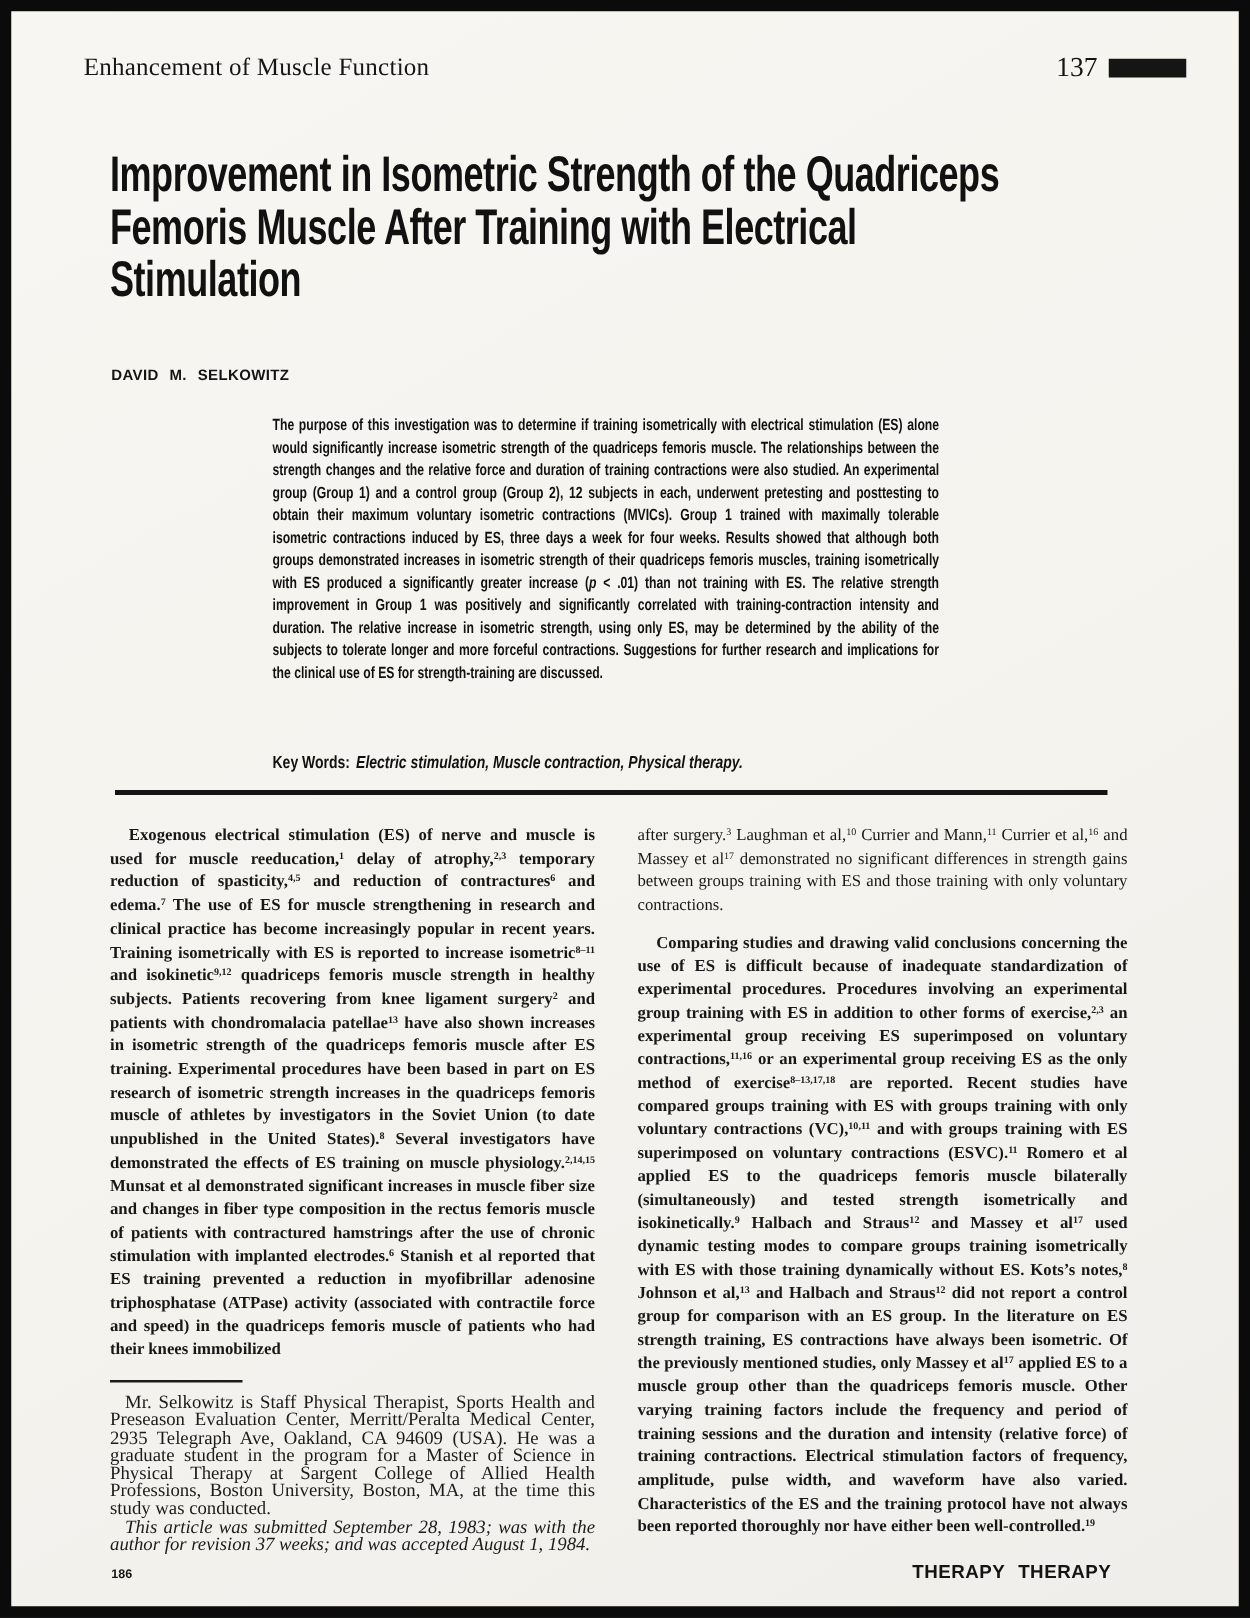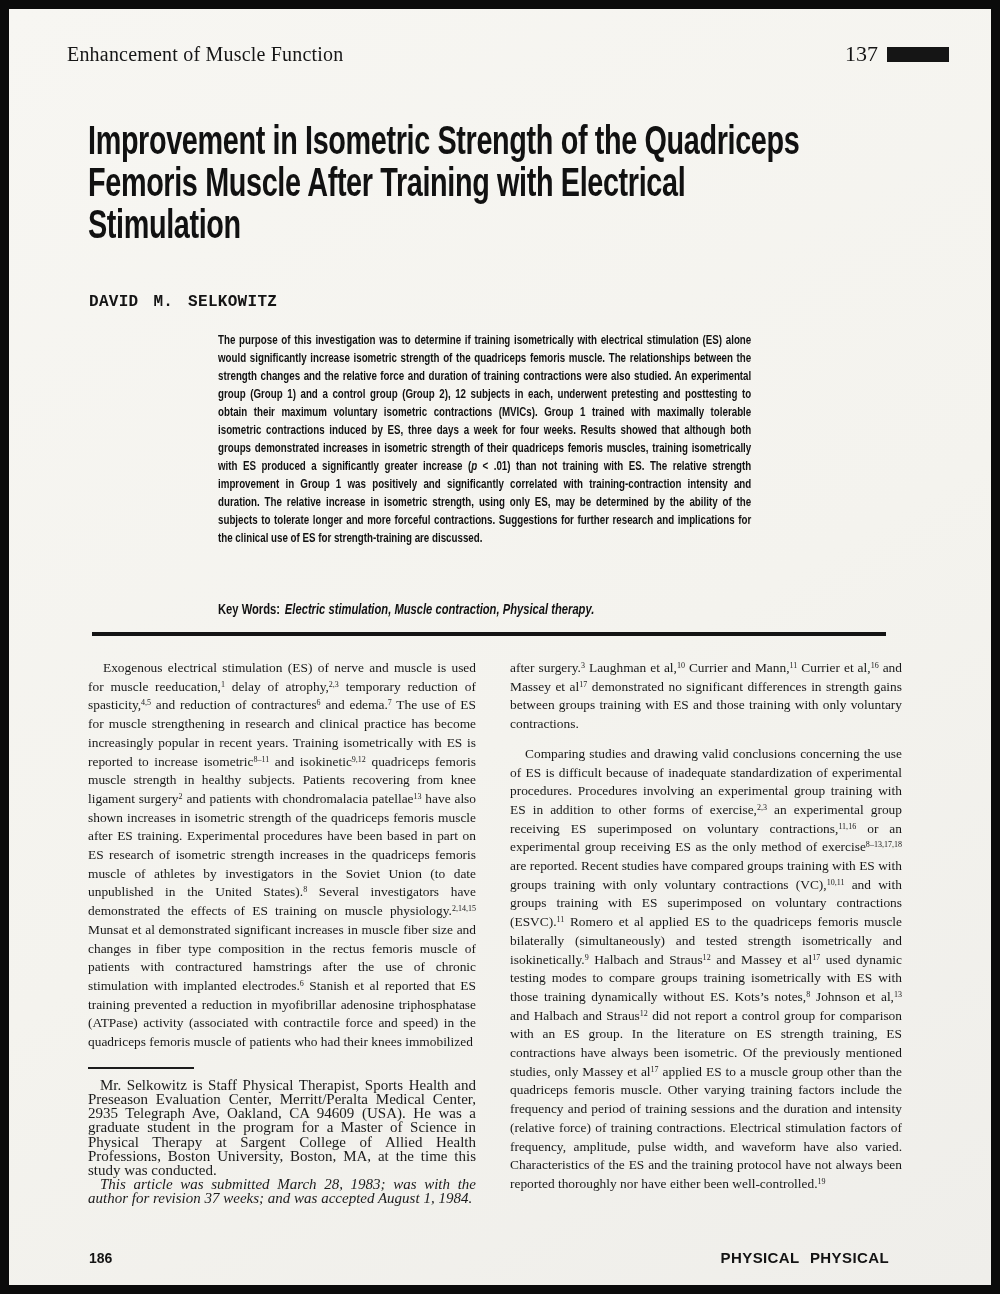--- a/index.html
+++ b/index.html
@@ -12,57 +12,57 @@
   .head-right{display:flex;align-items:center;gap:9px;}
   .page-num-top{font-family:Liberation Serif, serif;font-size:22px;color:#141414;}
   .page-marker{display:inline-block;width:62px;height:15px;background:#151515;}
 
   
   .title{position:absolute;top:110px;left:79px;margin:0;width:1110px;
     font-family:"Liberation Sans","DejaVu Sans",sans-serif;font-weight:700;
     font-size:40px;line-height:42px;letter-spacing:-0.5px;color:#111;
     transform:scaleX(0.72);transform-origin:left top;white-space:pre-line;}
   .author{position:absolute;top:284px;left:80px;
-    font-family:Liberation Mono, monospace;font-weight:700;
-    font-size:16px;color:#141414;letter-spacing:0.3px;word-spacing:5px;text-align:center;}
+    font-family:Liberation Sans, sans-serif;font-weight:700;
+    font-size:12px;color:#141414;letter-spacing:0.3px;word-spacing:5px;text-align:center;}
 
   
   .abstract{position:absolute;top:322px;left:209px;width:711px;
     font-family:"Liberation Sans","DejaVu Sans",sans-serif;font-weight:700;
     font-size:13px;line-height:18px;text-align:justify;color:#111;
     transform:scaleX(0.75);transform-origin:left top;}
   .keywords{position:absolute;top:592px;left:209px;width:660px;
     font-family:"Liberation Sans","DejaVu Sans",sans-serif;font-weight:700;
     font-size:14px;color:#111;transform:scaleX(0.80);transform-origin:left top;}
   .kw-label{margin-right:6px;}
 
   
   .divider{position:absolute;top:623px;left:83px;width:794px;height:4px;background:#141414;}
 
   
   .columns{position:absolute;top:650px;left:79px;width:814px;display:flex;gap:34px;}
   .col{width:388px;}
   .colr{width:392px;}
   .bodytext{margin:0;font-family:"Liberation Serif","DejaVu Serif",serif;
     font-size:13.4px;line-height:18.7px;text-align:justify;color:#181818;hyphens:none;}
-  .indent{text-indent:15px;}
+  .indent{text-indent:15px;font-weight:bold;}
   .parasp{margin-top:11px;}
   sup{font-size:60%;vertical-align:baseline;position:relative;top:-0.5em;line-height:0;}
 
   
   .footnote{margin-top:15px;}
   .fn-rule{width:106px;height:2px;background:#1c1c1c;margin-bottom:9px;}
   .fn{margin:0;font-family:"Liberation Serif","DejaVu Serif",serif;
     font-size:15px;line-height:14.2px;text-align:justify;color:#1b1b1b;}
   .indent-sm{text-indent:12px;}
   .fn-italic{font-style:italic;}
 
   
   .page-footer{position:absolute;bottom:19px;left:80px;width:800px;display:flex;justify-content:space-between;align-items:baseline;}
-  .page-num-bottom{font-family:"Liberation Sans","DejaVu Sans",sans-serif;font-weight:700;font-size:14px;color:#141414;}
+  .page-num-bottom{font-family:"Liberation Sans","DejaVu Sans",sans-serif;font-weight:700;font-size:10px;color:#141414;}
   .journal{font-family:"Liberation Sans","DejaVu Sans",sans-serif;font-weight:700;font-size:15px;color:#141414;letter-spacing:0.4px;word-spacing:6px;}
 </style>
 </head>
 <body>
 
 <div class="scan">
   <div class="page">
 
     <div class="running-header">
       <span class="running-head">Enhancement of Muscle Function</span>
@@ -85,28 +85,28 @@
     </div>
 
     <div class="divider"></div>
 
     <div class="columns">
       <div class="col">
         <p class="bodytext indent">Exogenous electrical stimulation (ES) of nerve and muscle is used for muscle reeducation,<sup>1</sup> delay of atrophy,<sup>2,3</sup> temporary reduction of spasticity,<sup>4,5</sup> and reduction of contractures<sup>6</sup> and edema.<sup>7</sup> The use of ES for muscle strengthening in research and clinical practice has become increasingly popular in recent years. Training isometrically with ES is reported to increase isometric<sup>8–11</sup> and isokinetic<sup>9,12</sup> quadriceps femoris muscle strength in healthy subjects. Patients recovering from knee ligament surgery<sup>2</sup> and patients with chondromalacia patellae<sup>13</sup> have also shown increases in isometric strength of the quadriceps femoris muscle after ES training. Experimental procedures have been based in part on ES research of isometric strength increases in the quadriceps femoris muscle of athletes by investigators in the Soviet Union (to date unpublished in the United States).<sup>8</sup> Several investigators have demonstrated the effects of ES training on muscle physiology.<sup>2,14,15</sup> Munsat et al demonstrated significant increases in muscle fiber size and changes in fiber type composition in the rectus femoris muscle of patients with contractured hamstrings after the use of chronic stimulation with implanted electrodes.<sup>6</sup> Stanish et al reported that ES training prevented a reduction in myofibrillar adenosine triphosphatase (ATPase) activity (associated with contractile force and speed) in the quadriceps femoris muscle of patients who had their knees immobilized</p>
         <div class="footnote">
           <div class="fn-rule"></div>
           <p class="fn indent-sm">Mr. Selkowitz is Staff Physical Therapist, Sports Health and Preseason Evaluation Center, Merritt/Peralta Medical Center, 2935 Telegraph Ave, Oakland, CA 94609 (USA). He was a graduate student in the program for a Master of Science in Physical Therapy at Sargent College of Allied Health Professions, Boston University, Boston, MA, at the time this study was conducted.</p>
-          <p class="fn indent-sm fn-italic">This article was submitted March 28, 1983; was with the author for revision 37 weeks; and was accepted August 1, 1984.</p>
+          <p class="fn indent-sm fn-italic">This article was submitted September 28, 1983; was with the author for revision 37 weeks; and was accepted August 1, 1984.</p>
         </div>
       </div>
       <div class="col colr">
         <p class="bodytext">after surgery.<sup>3</sup> Laughman et al,<sup>10</sup> Currier and Mann,<sup>11</sup> Currier et al,<sup>16</sup> and Massey et al<sup>17</sup> demonstrated no significant differences in strength gains between groups training with ES and those training with only voluntary contractions.</p>
         <p class="bodytext indent parasp">Comparing studies and drawing valid conclusions concerning the use of ES is difficult because of inadequate standardization of experimental procedures. Procedures involving an experimental group training with ES in addition to other forms of exercise,<sup>2,3</sup> an experimental group receiving ES superimposed on voluntary contractions,<sup>11,16</sup> or an experimental group receiving ES as the only method of exercise<sup>8–13,17,18</sup> are reported. Recent studies have compared groups training with ES with groups training with only voluntary contractions (VC),<sup>10,11</sup> and with groups training with ES superimposed on voluntary contractions (ESVC).<sup>11</sup> Romero et al applied ES to the quadriceps femoris muscle bilaterally (simultaneously) and tested strength isometrically and isokinetically.<sup>9</sup> Halbach and Straus<sup>12</sup> and Massey et al<sup>17</sup> used dynamic testing modes to compare groups training isometrically with ES with those training dynamically without ES. Kots’s notes,<sup>8</sup> Johnson et al,<sup>13</sup> and Halbach and Straus<sup>12</sup> did not report a control group for comparison with an ES group. In the literature on ES strength training, ES contractions have always been isometric. Of the previously mentioned studies, only Massey et al<sup>17</sup> applied ES to a muscle group other than the quadriceps femoris muscle. Other varying training factors include the frequency and period of training sessions and the duration and intensity (relative force) of training contractions. Electrical stimulation factors of frequency, amplitude, pulse width, and waveform have also varied. Characteristics of the ES and the training protocol have not always been reported thoroughly nor have either been well-controlled.<sup>19</sup></p>
       </div>
     </div>
 
     <div class="page-footer">
       <span class="page-num-bottom">186</span>
-      <span class="journal">PHYSICAL PHYSICAL</span>
+      <span class="journal">THERAPY THERAPY</span>
     </div>
 
   </div>
 </div>
 
 </body></html>

